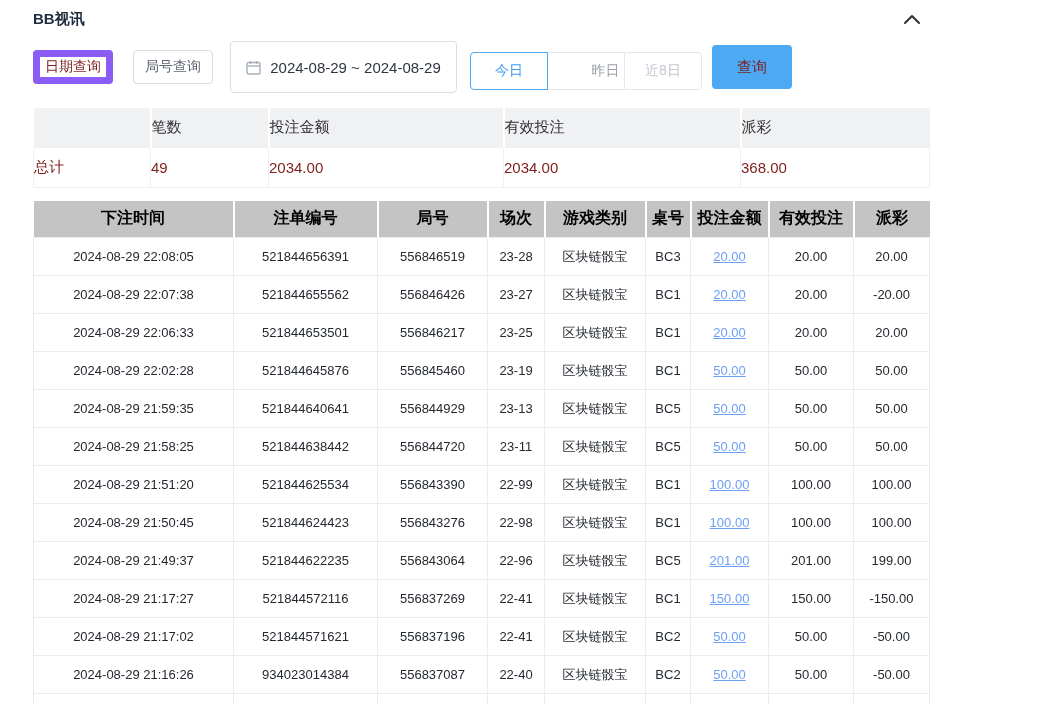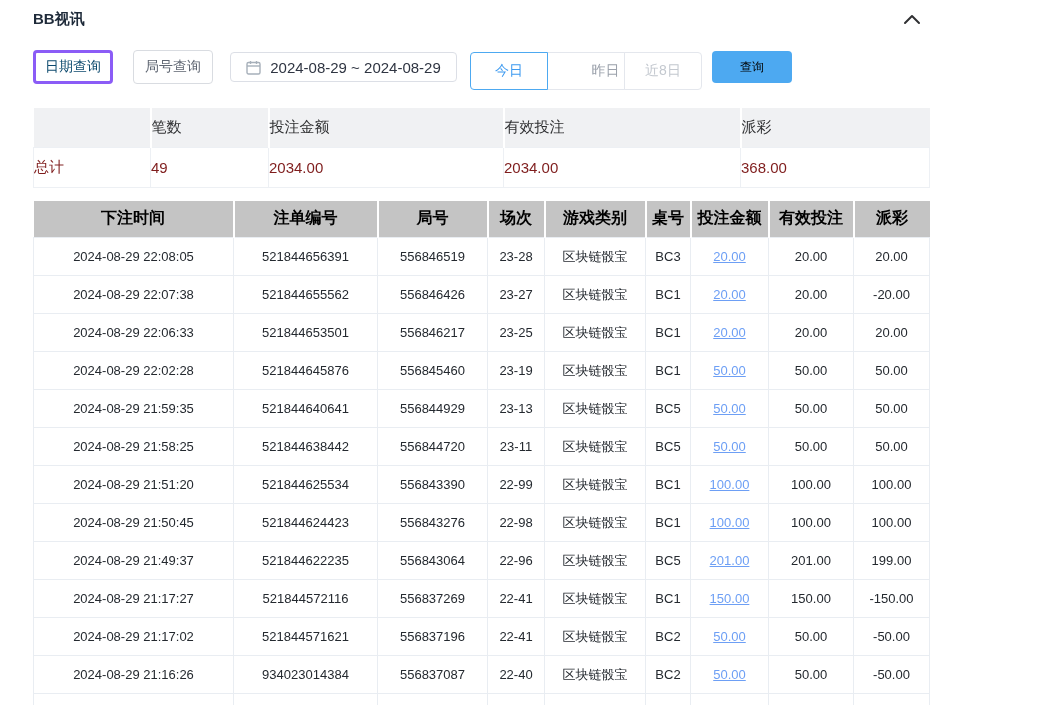--- a/index.html
+++ b/index.html
@@ -13,36 +13,36 @@
 
   
   .panel-header { width: 896px; height: 22px; display: flex; justify-content: space-between; align-items: center; }
   .panel-title { font-size: 15px; font-weight: bold; color: #1f2b3a; }
   .collapse-btn { cursor: pointer; margin-right: 8px; display: inline-flex; align-items: center; }
 
   
   .filter-bar { margin-top: 18px; display: flex; align-items: center; height: 38px; }
   .tab-btn { height: 34px; width: 80px; border-radius: 4px; background: #fff; font-size: 14px; cursor: pointer;
              font-family: inherit; }
-  .tab-btn.active  { border: 3px solid #8b5cf6; color: #0c4a6e; }
+  .tab-btn.active  { border: 7px solid #8b5cf6; color: #7f1d1d; }
   .tab-btn.inactive{ border: 1px solid #d9dce1; color: #5f6672; margin-left: 20px; }
-  .date-picker { margin-left: 17px; width: 227px; height: 30px; border: 1px solid #dcdfe6; border-radius: 4px;
+  .date-picker { margin-left: 17px; width: 227px; height: 52px; border: 1px solid #dcdfe6; border-radius: 4px;
                  display: flex; align-items: center; justify-content: center; gap: 9px; font-size: 15px;
                  color: #2f3542; cursor: pointer; background: #fff; }
   .quick-group { margin-left: 13px; display: flex; margin-top: 8px; }
   .quick-btn { width: 78px; height: 38px; background: #fff; font-size: 14px; cursor: pointer;
                border: 1px solid #e4e7ed; font-family: inherit; }
   .quick-btn + .quick-btn { margin-left: -1px; }
   .quick-btn:first-child { border-radius: 4px 0 0 4px; }
   .quick-btn:last-child  { border-radius: 0 4px 4px 0; }
   .quick-btn.active { border: 1px solid #4da9f1; color: #3d9af0; position: relative; z-index: 1; }
   .quick-btn.mid  { color: #9ba1ab; padding-left: 39px; }
   .quick-btn.dim  { color: #c3c8cf; }
-  .search-btn { margin-left: 10px; width: 80px; height: 32px; border: none; border-radius: 4px;
-                background: #4da9f1; color: #000000; font-size: 12px; cursor: pointer; font-family: inherit; }
+  .search-btn { margin-left: 10px; width: 80px; height: 44px; border: none; border-radius: 4px;
+                background: #4da9f1; color: #7f1d1d; font-size: 15px; cursor: pointer; font-family: inherit; }
 
   
   .summary-table { margin-top: 22px; width: 896px; border-collapse: collapse; table-layout: fixed; text-align: left; }
   .summary-table th { background: #f0f1f3; height: 39px; font-size: 15px; font-weight: 400; color: #303133;
                       border-right: 2px solid #fff; border-bottom: 1px solid #edf0f4; }
   .summary-table th:last-child { border-right: none; }
   .summary-table td { height: 40px; font-size: 15px; color: #7f1d1d; border: 1px solid #edf0f4; background: #fff; }
 
   
   .data-table { margin-top: 13px; width: 896px; border-collapse: collapse; table-layout: fixed; text-align: center; }

